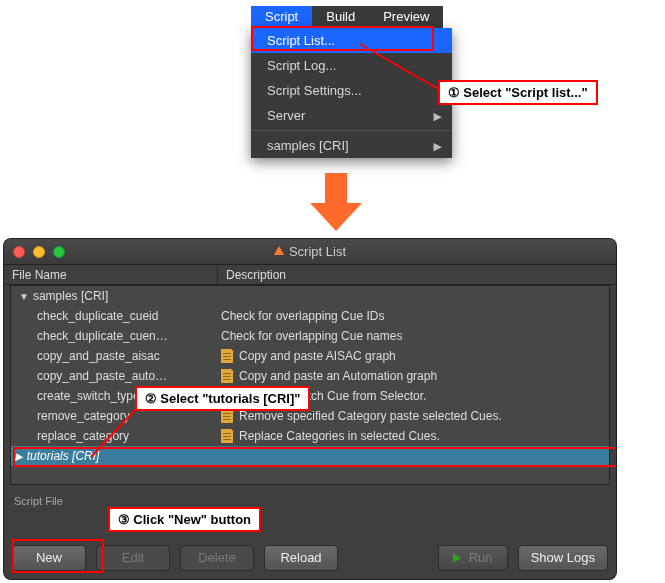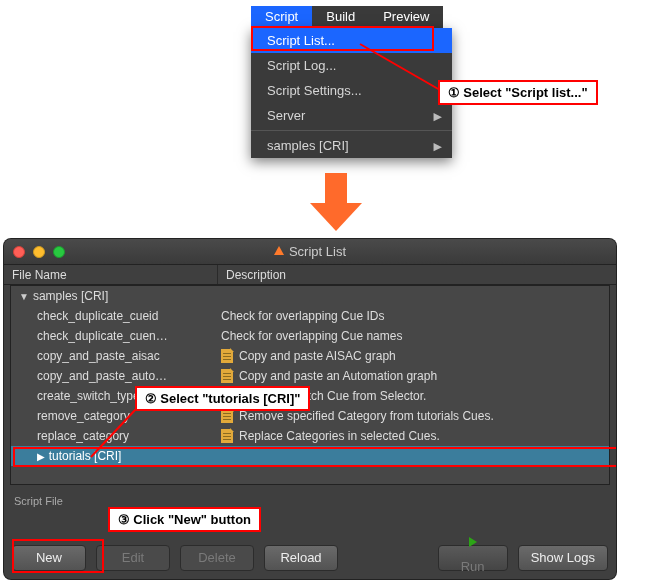--- a/index.html
+++ b/index.html
@@ -40,36 +40,36 @@
   .col-file { width: 214px; border-right: 1px solid #2a2a2a; }
   .col-desc { flex: 1; }
 
   .listarea { border: 1px solid #222; margin: 0 6px 0 6px; height: 200px; background: #474747; position: relative; }
   .row { display: flex; height: 20px; color: #ddd; font-size: 12px; align-items: center; }
   .row .c1 { width: 206px; padding-left: 26px; white-space: nowrap; overflow: hidden; text-overflow: ellipsis; }
   .row .c2 { flex: 1; padding-left: 4px; display: flex; align-items: center; gap: 6px; white-space: nowrap; }
   .row.group .c1 { padding-left: 8px; }
   .row.group .disclosure { display: inline-block; color: #ccc; margin-right: 4px; font-size: 10px; }
   .row.selected { background: #3b7d9c; color: #fff; }
-  .row.selected .c1 { padding-left: 26px; }
+  .row.selected .c1 { padding-left: 4px; font-style: italic; }
   .row.selected .disclosure { color: #fff; }
   .file-icon { width: 12px; height: 14px; background: #e2a93a; position: relative; flex-shrink: 0; }
   .file-icon::before { content: ""; position: absolute; right: -1px; top: -1px; width: 0; height: 0; border-left: 4px solid #e2a93a; border-top: 4px solid #474747; }
   .file-icon::after { content: ""; position: absolute; left: 2px; top: 4px; width: 8px; height: 1px; background: #8a6a20; box-shadow: 0 3px 0 #8a6a20, 0 6px 0 #8a6a20; }
 
   .annot-box2 { position: absolute; border: 2px solid #ff0000; pointer-events: none; }
   .annot-text2, .annot-text3 { position: absolute; border: 2px solid #ff0000; background: #fff; padding: 3px 8px; font-size: 13px; font-weight: bold; z-index: 5; }
   .annot-line2 { position: absolute; pointer-events: none; overflow: visible; }
 
   .script-file-label { color: #aaa; font-size: 11px; margin: 10px 0 4px 10px; }
 
   .buttonbar { position: absolute; bottom: 8px; left: 8px; right: 8px; display: flex; gap: 10px; align-items: center; }
   .btn { height: 26px; min-width: 74px; background: linear-gradient(#6a6a6a, #535353); border: 1px solid #2c2c2c; border-radius: 4px; color: #eee; font-size: 13px; text-align: center; line-height: 24px; padding: 0 12px; }
   .btn.disabled { color: #7a7a7a; background: #4a4a4a; }
-  .btn.run { background: linear-gradient(#5a5a5a, #454545); display: flex; align-items: center; justify-content: center; gap: 8px; min-width: 70px; flex-direction: column; }
+  .btn.run { background: linear-gradient(#5a5a5a, #454545); display: flex; align-items: center; justify-content: center; gap: 8px; min-width: 70px; }
   .btn.run .play { width: 0; height: 0; border-left: 8px solid #2ca516; border-top: 5px solid transparent; border-bottom: 5px solid transparent; }
   .spacer { flex: 1; }
 
   .annot-box3 { position: absolute; border: 2px solid #ff0000; pointer-events: none; }
 </style>
 </head>
 <body>
 
 <div class="menubar">
   <div class="menubar-item active">Script</div>
@@ -155,21 +155,21 @@
         <div class="c1">create_switch_type_c…</div>
         <div class="c2">
           <span class="file-icon"></span>
           <span>Create a Switch Cue from Selector.</span>
         </div>
       </div>
     <div class="row">
         <div class="c1">remove_category</div>
         <div class="c2">
           <span class="file-icon"></span>
-          <span>Remove specified Category from tutorials Cues.</span>
+          <span>Remove specified Category paste selected Cues.</span>
         </div>
       </div>
     <div class="row">
         <div class="c1">replace_category</div>
         <div class="c2">
           <span class="file-icon"></span>
           <span>Replace Categories in selected Cues.</span>
         </div>
       </div>
     <div class="row selected group">

